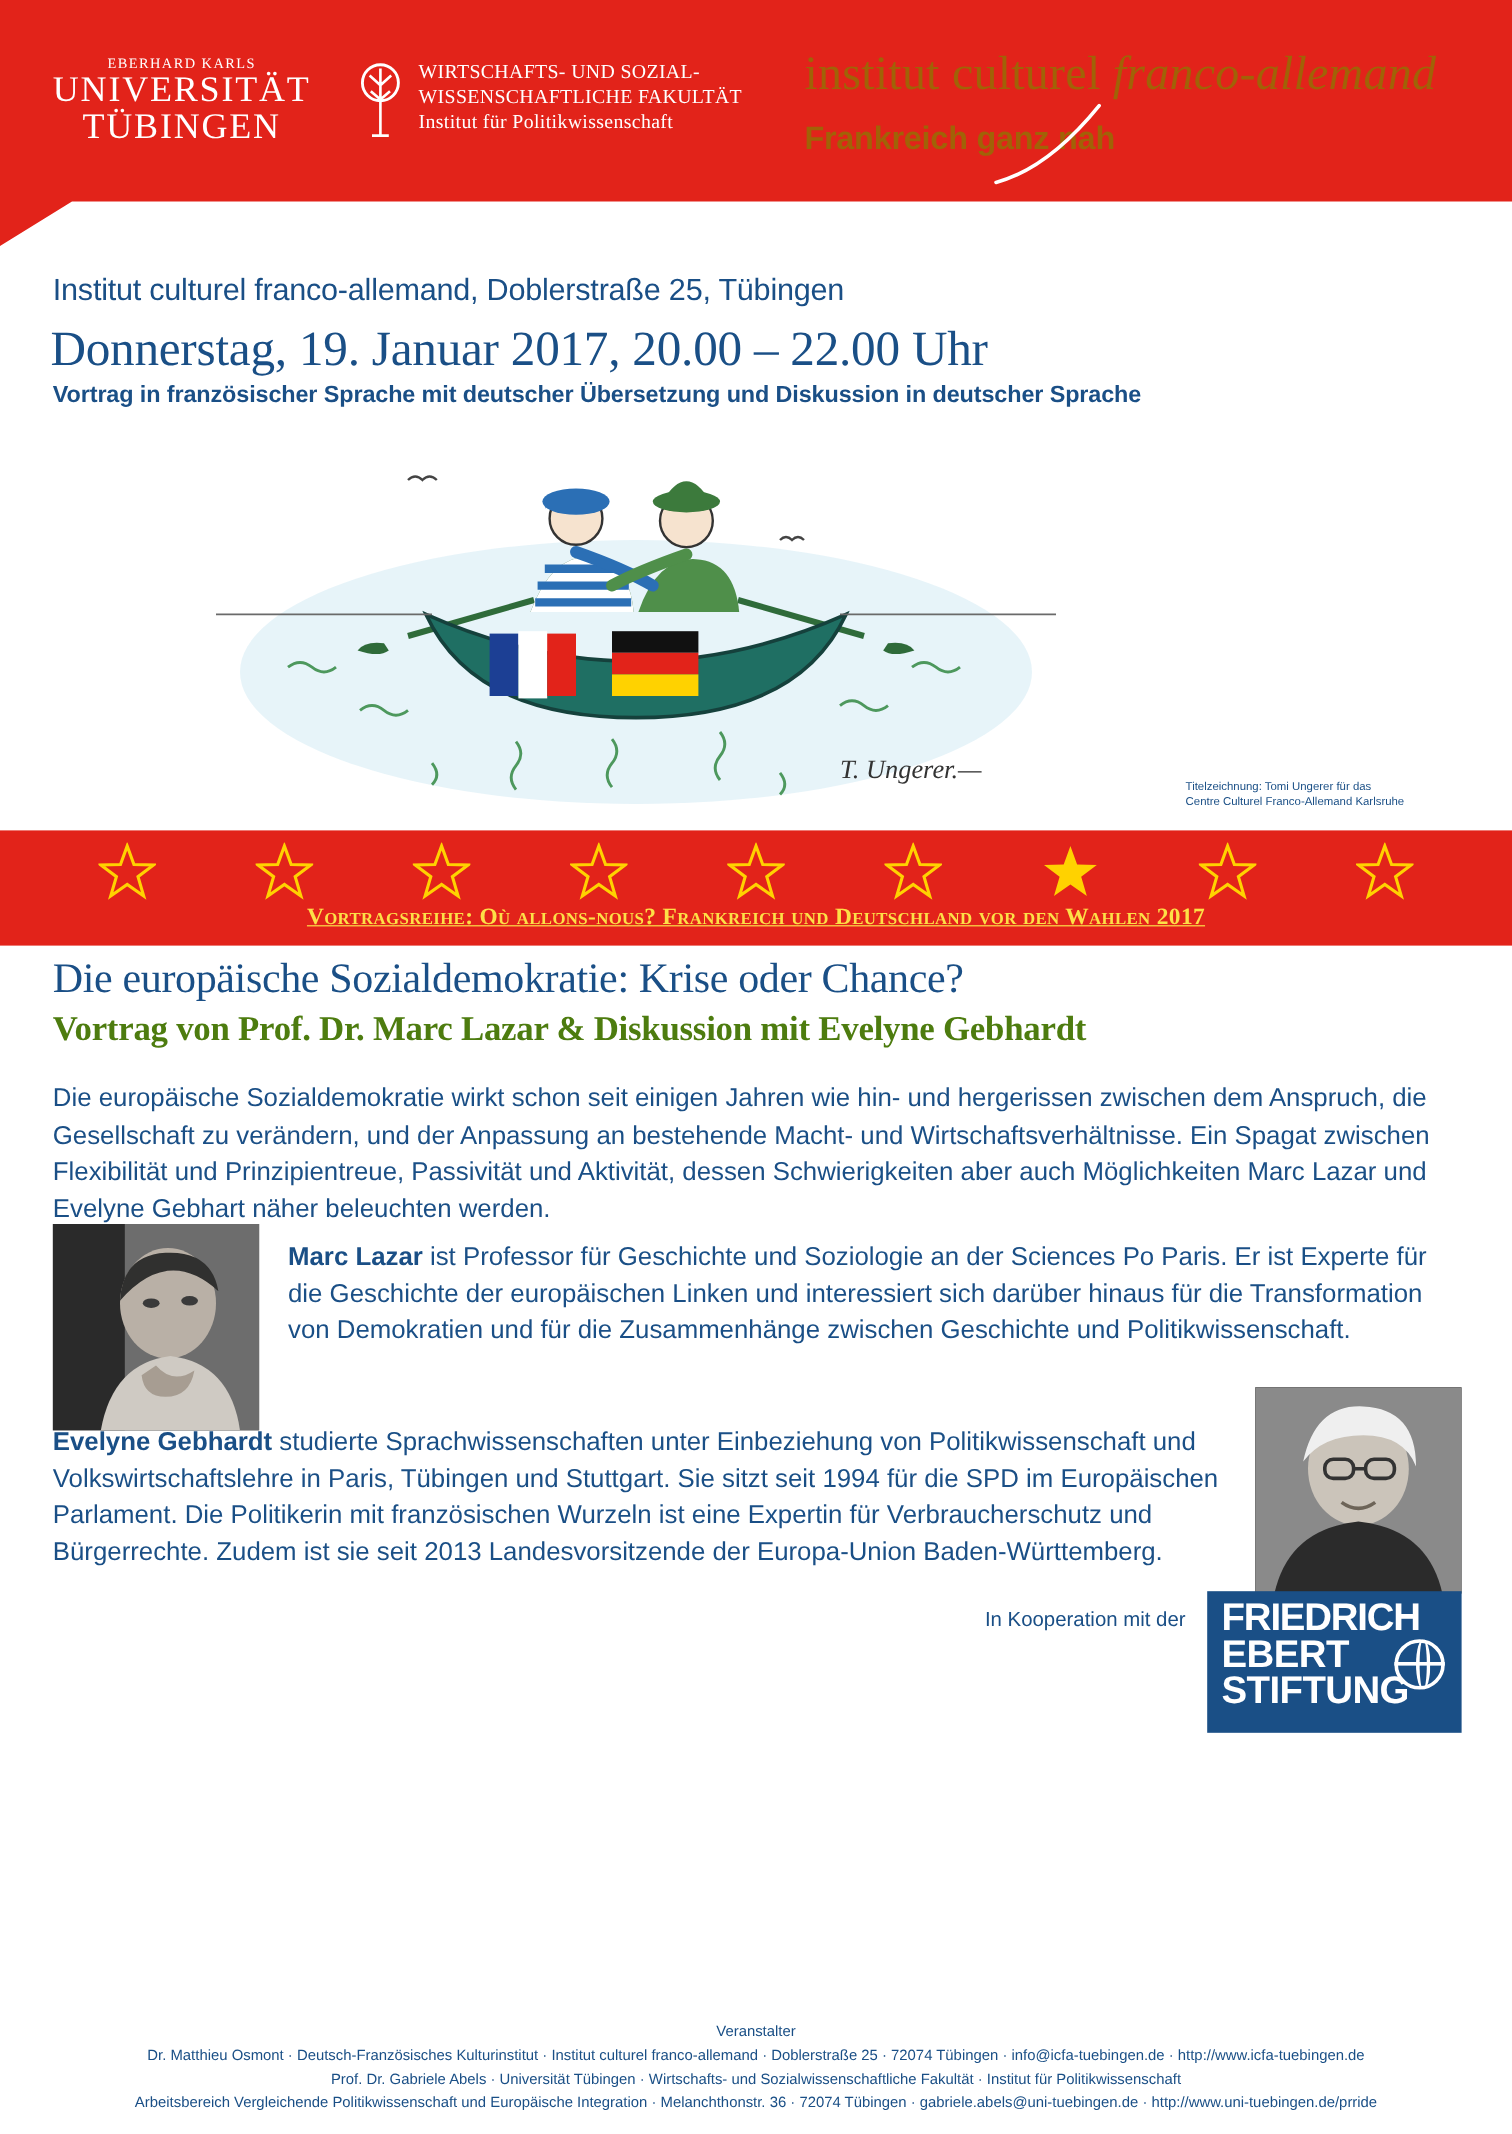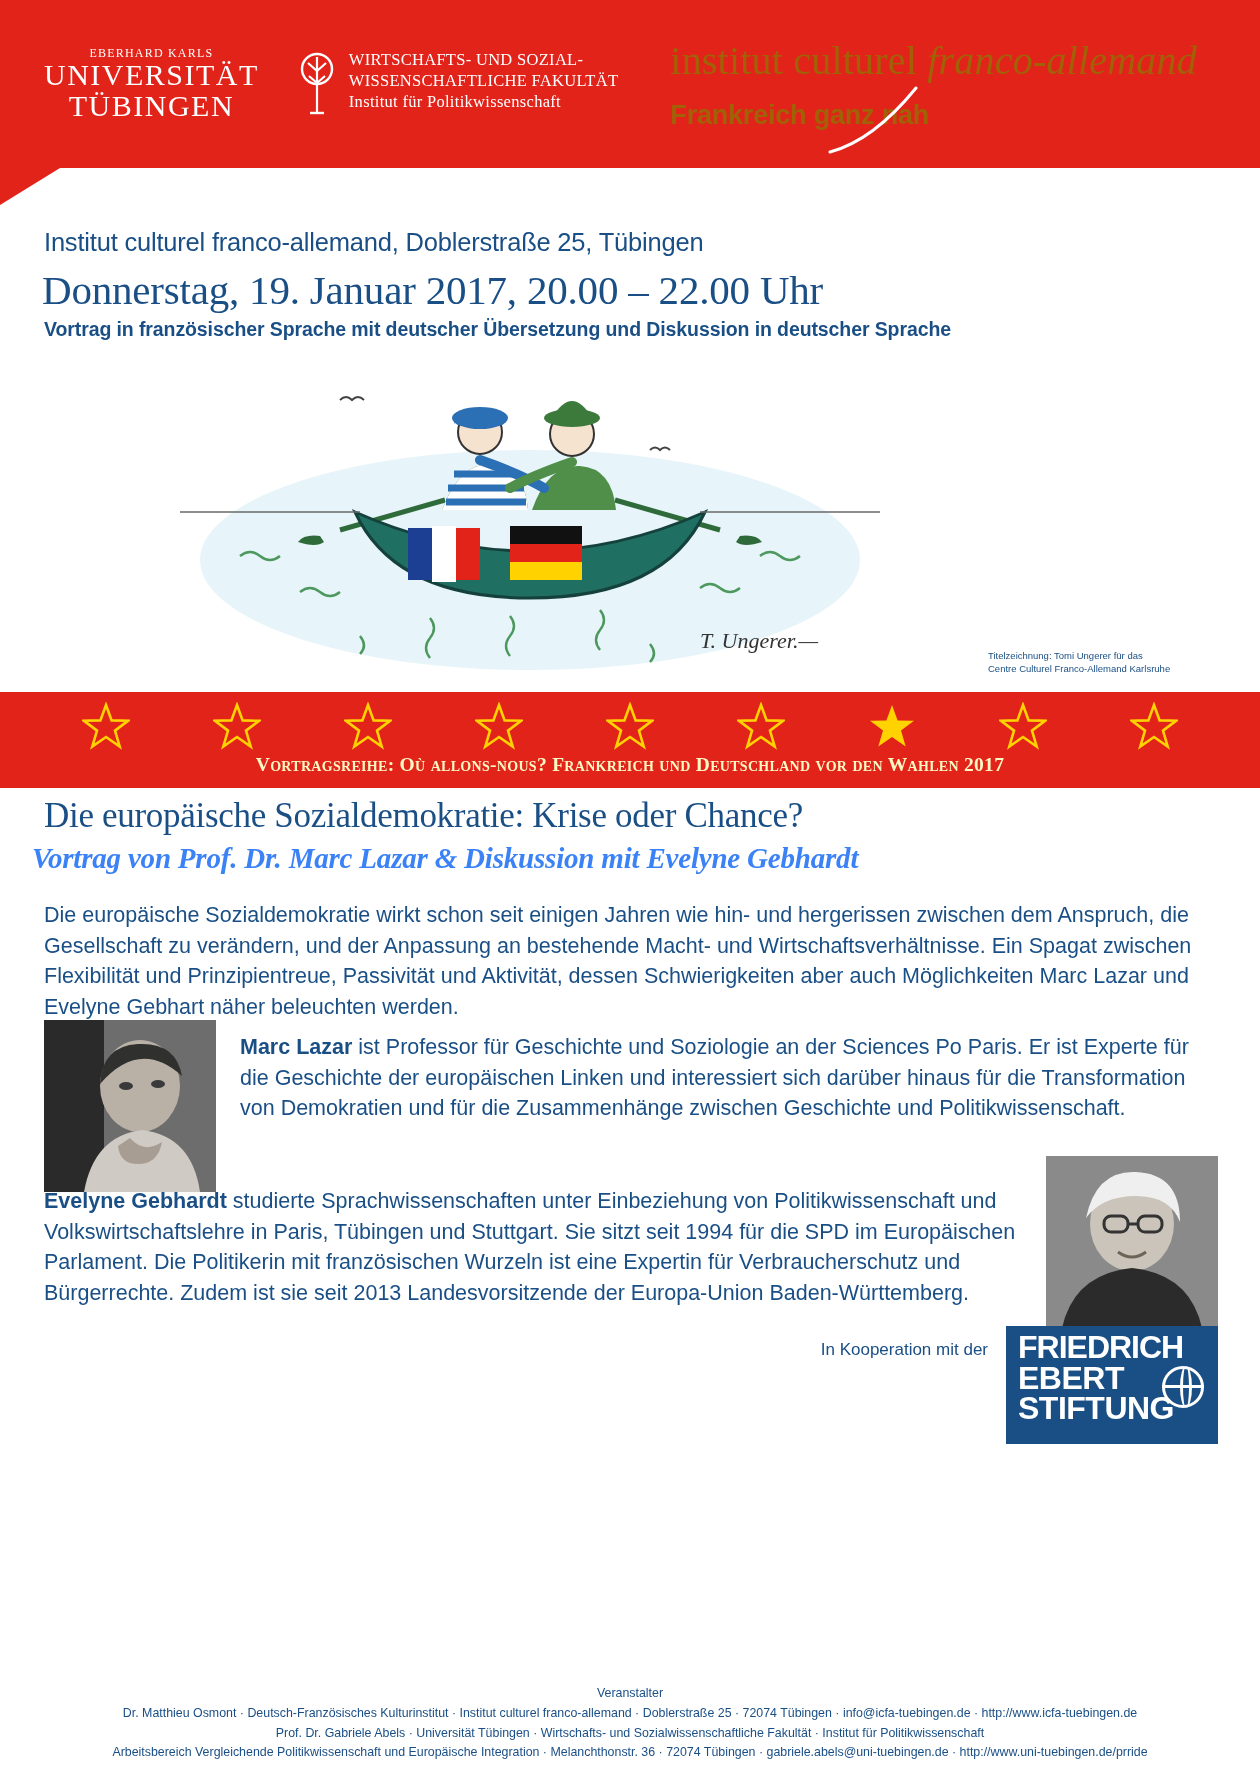--- a/index.html
+++ b/index.html
@@ -78,35 +78,35 @@
     position: absolute; left: 0; top: 692px; width: 1260px; height: 96px;
     background: #e2231a;
   }
   .stars {
     position: absolute; left: 0; top: 6px; width: 1260px; height: 56px;
     display: flex; justify-content: space-around; align-items: center; padding: 0 40px;
   }
   .star { width: 48px; height: 48px; }
   .series-title {
     position: absolute; left: 0; top: 62px; width: 1260px; text-align: center;
-    color: #fef9c3; font-family: "Liberation Serif", serif;
-    font-size: 19.5px; font-variant: small-caps; font-weight: bold; letter-spacing: .3px;
+    color: #fde047; font-family: "Liberation Serif", serif;
+    font-size: 19.5px; font-variant: small-caps; font-weight: bold; letter-spacing: .3px; text-decoration: underline;
   }
 
   
   .main { position: absolute; left: 0; top: 788px; width: 1260px; }
   .talk-title {
     position: absolute; left: 44px; top: 8px; width: 1130px;
     font-family: "Liberation Serif", serif; font-size: 35px; color: #1a4f86;
     letter-spacing: -.3px;
   }
   .talk-sub {
-    position: absolute; left: 32px; top: 54px; width: 1130px;
-    font-family: "Liberation Serif", serif; font-style: italic; font-weight: bold;
-    font-size: 29px; color: #3b82f6; letter-spacing: -.2px;
+    position: absolute; left: 44px; top: 54px; width: 1130px;
+    font-family: "Liberation Serif", serif; font-weight: bold;
+    font-size: 29px; color: #4d7c0f; letter-spacing: -.2px;
   }
   .abstract {
     position: absolute; left: 44px; top: 112px; width: 1172px;
     font-size: 21.5px; line-height: 1.42; color: #1a4f86; text-align: left;
   }
 
   .bio1-photo {
     position: absolute; left: 44px; top: 232px; width: 172px; height: 172px;
     background: #3d3d3d; overflow: hidden;
   }

